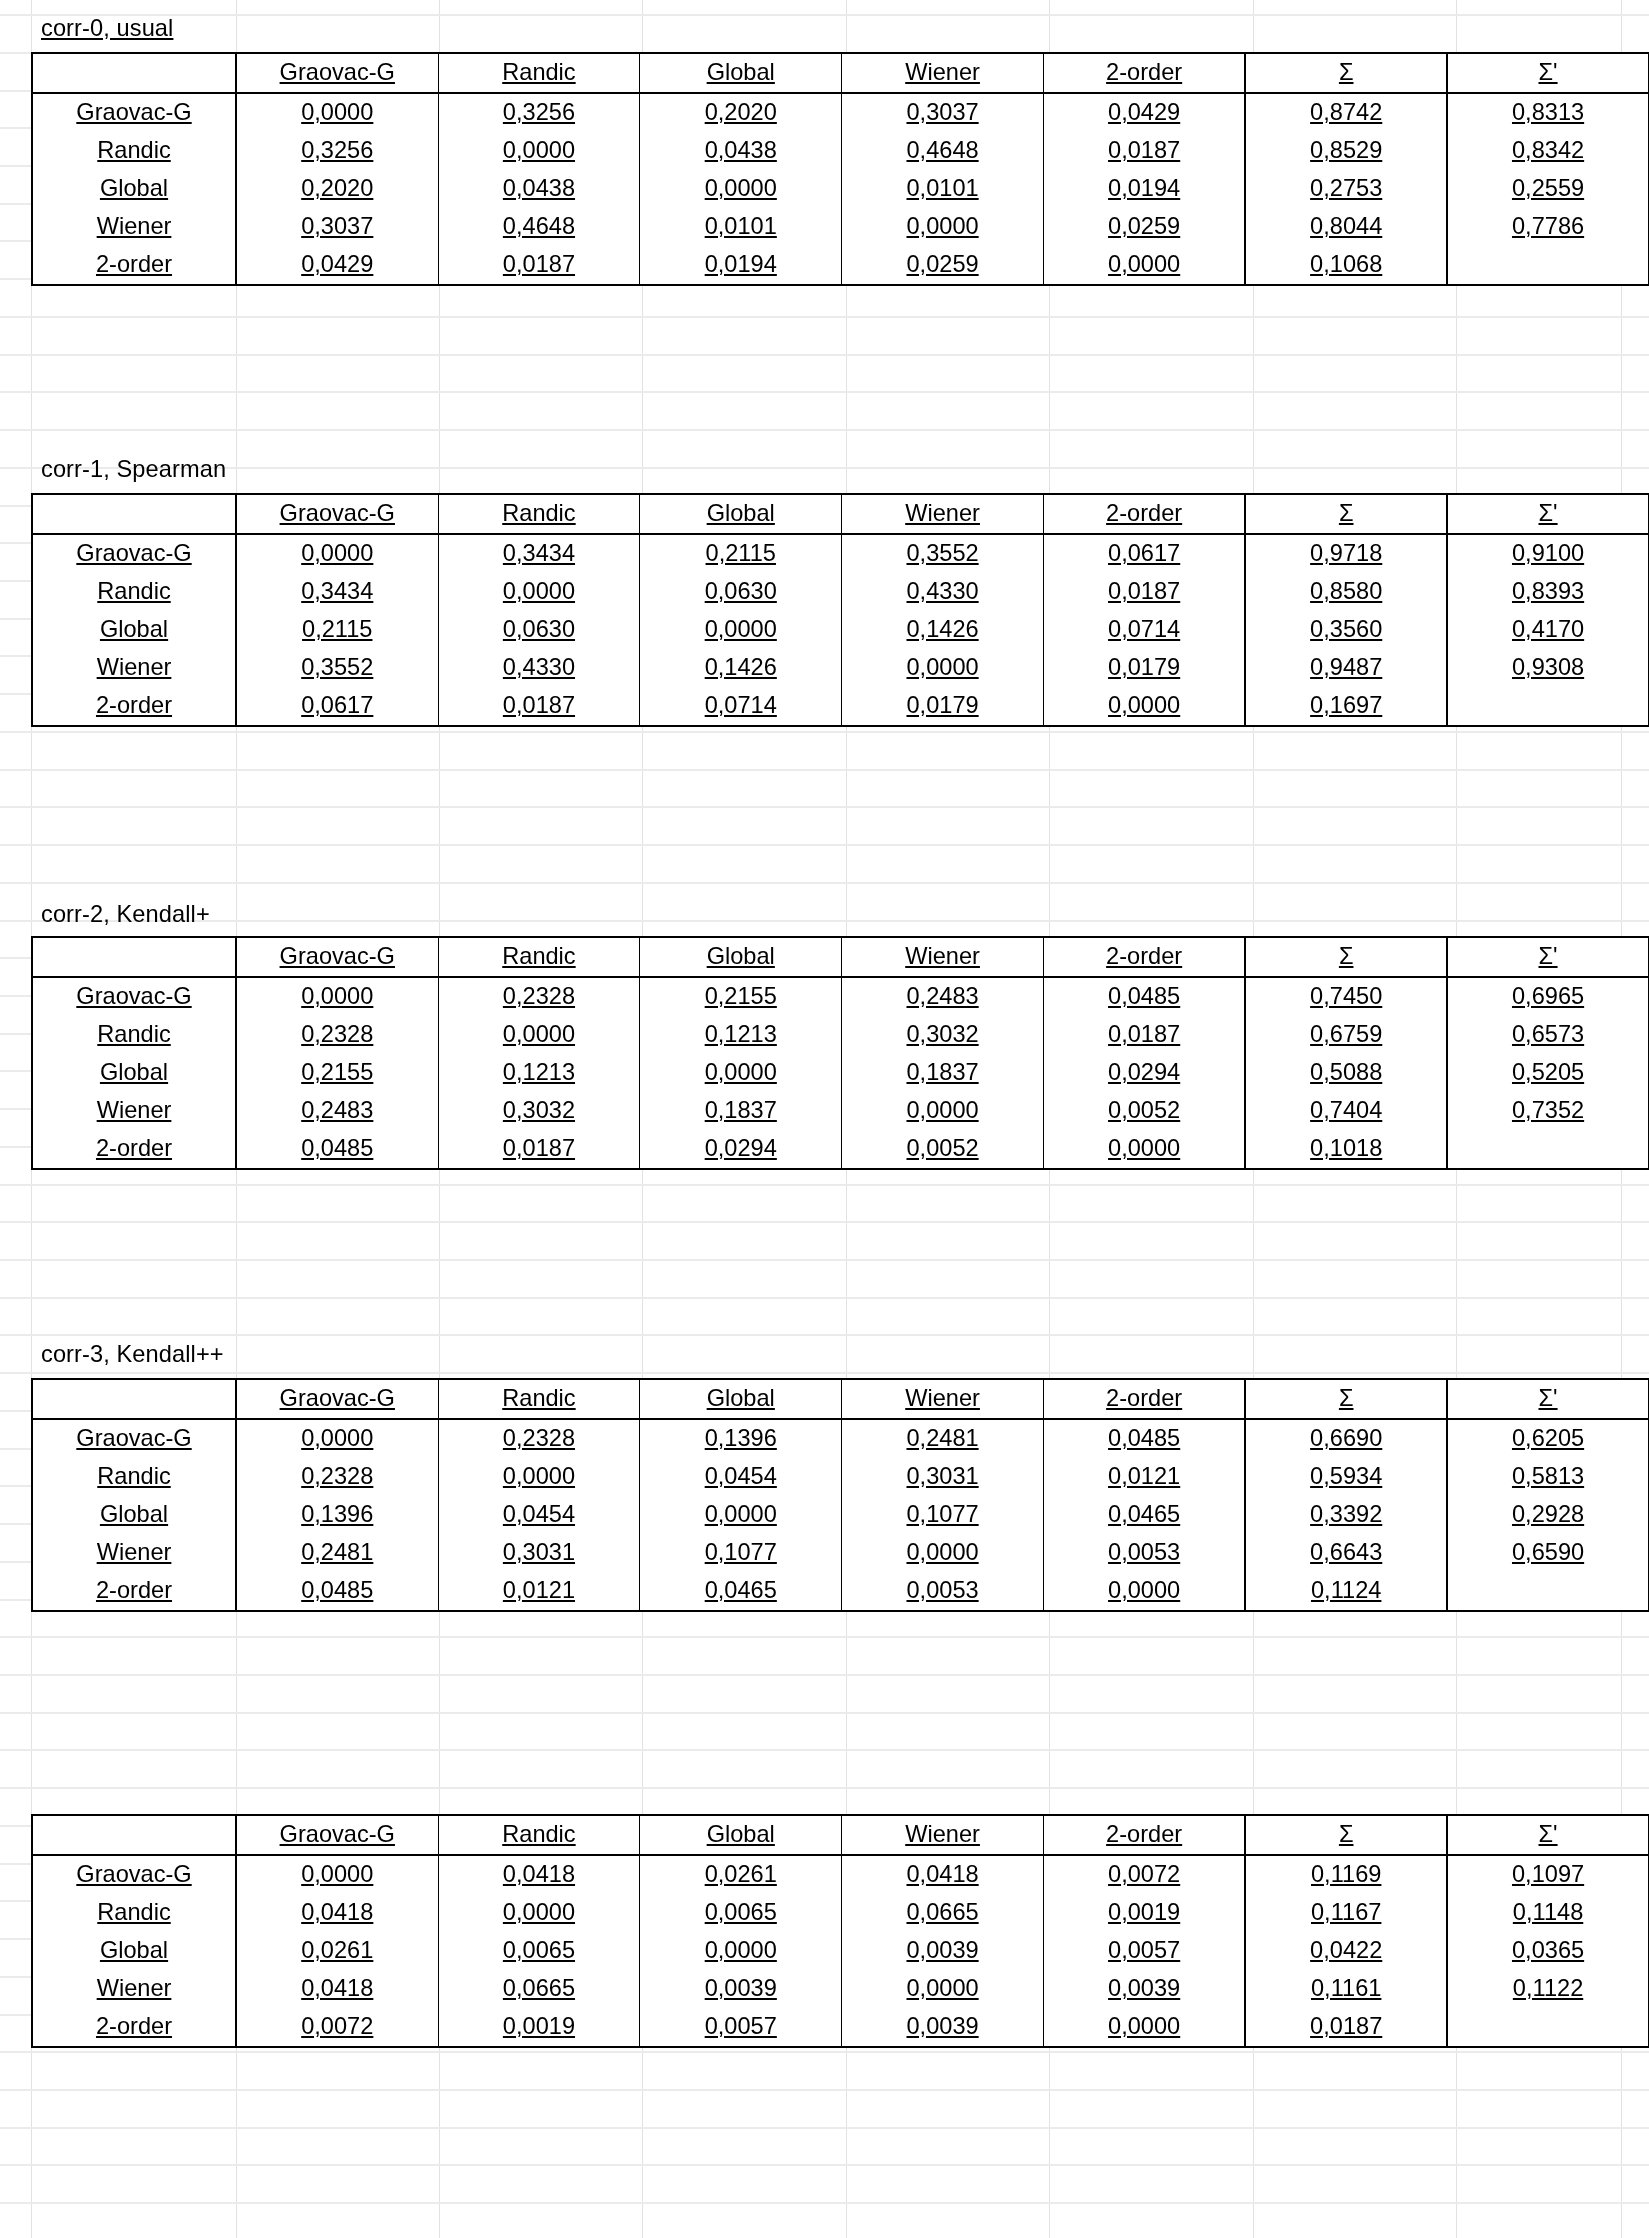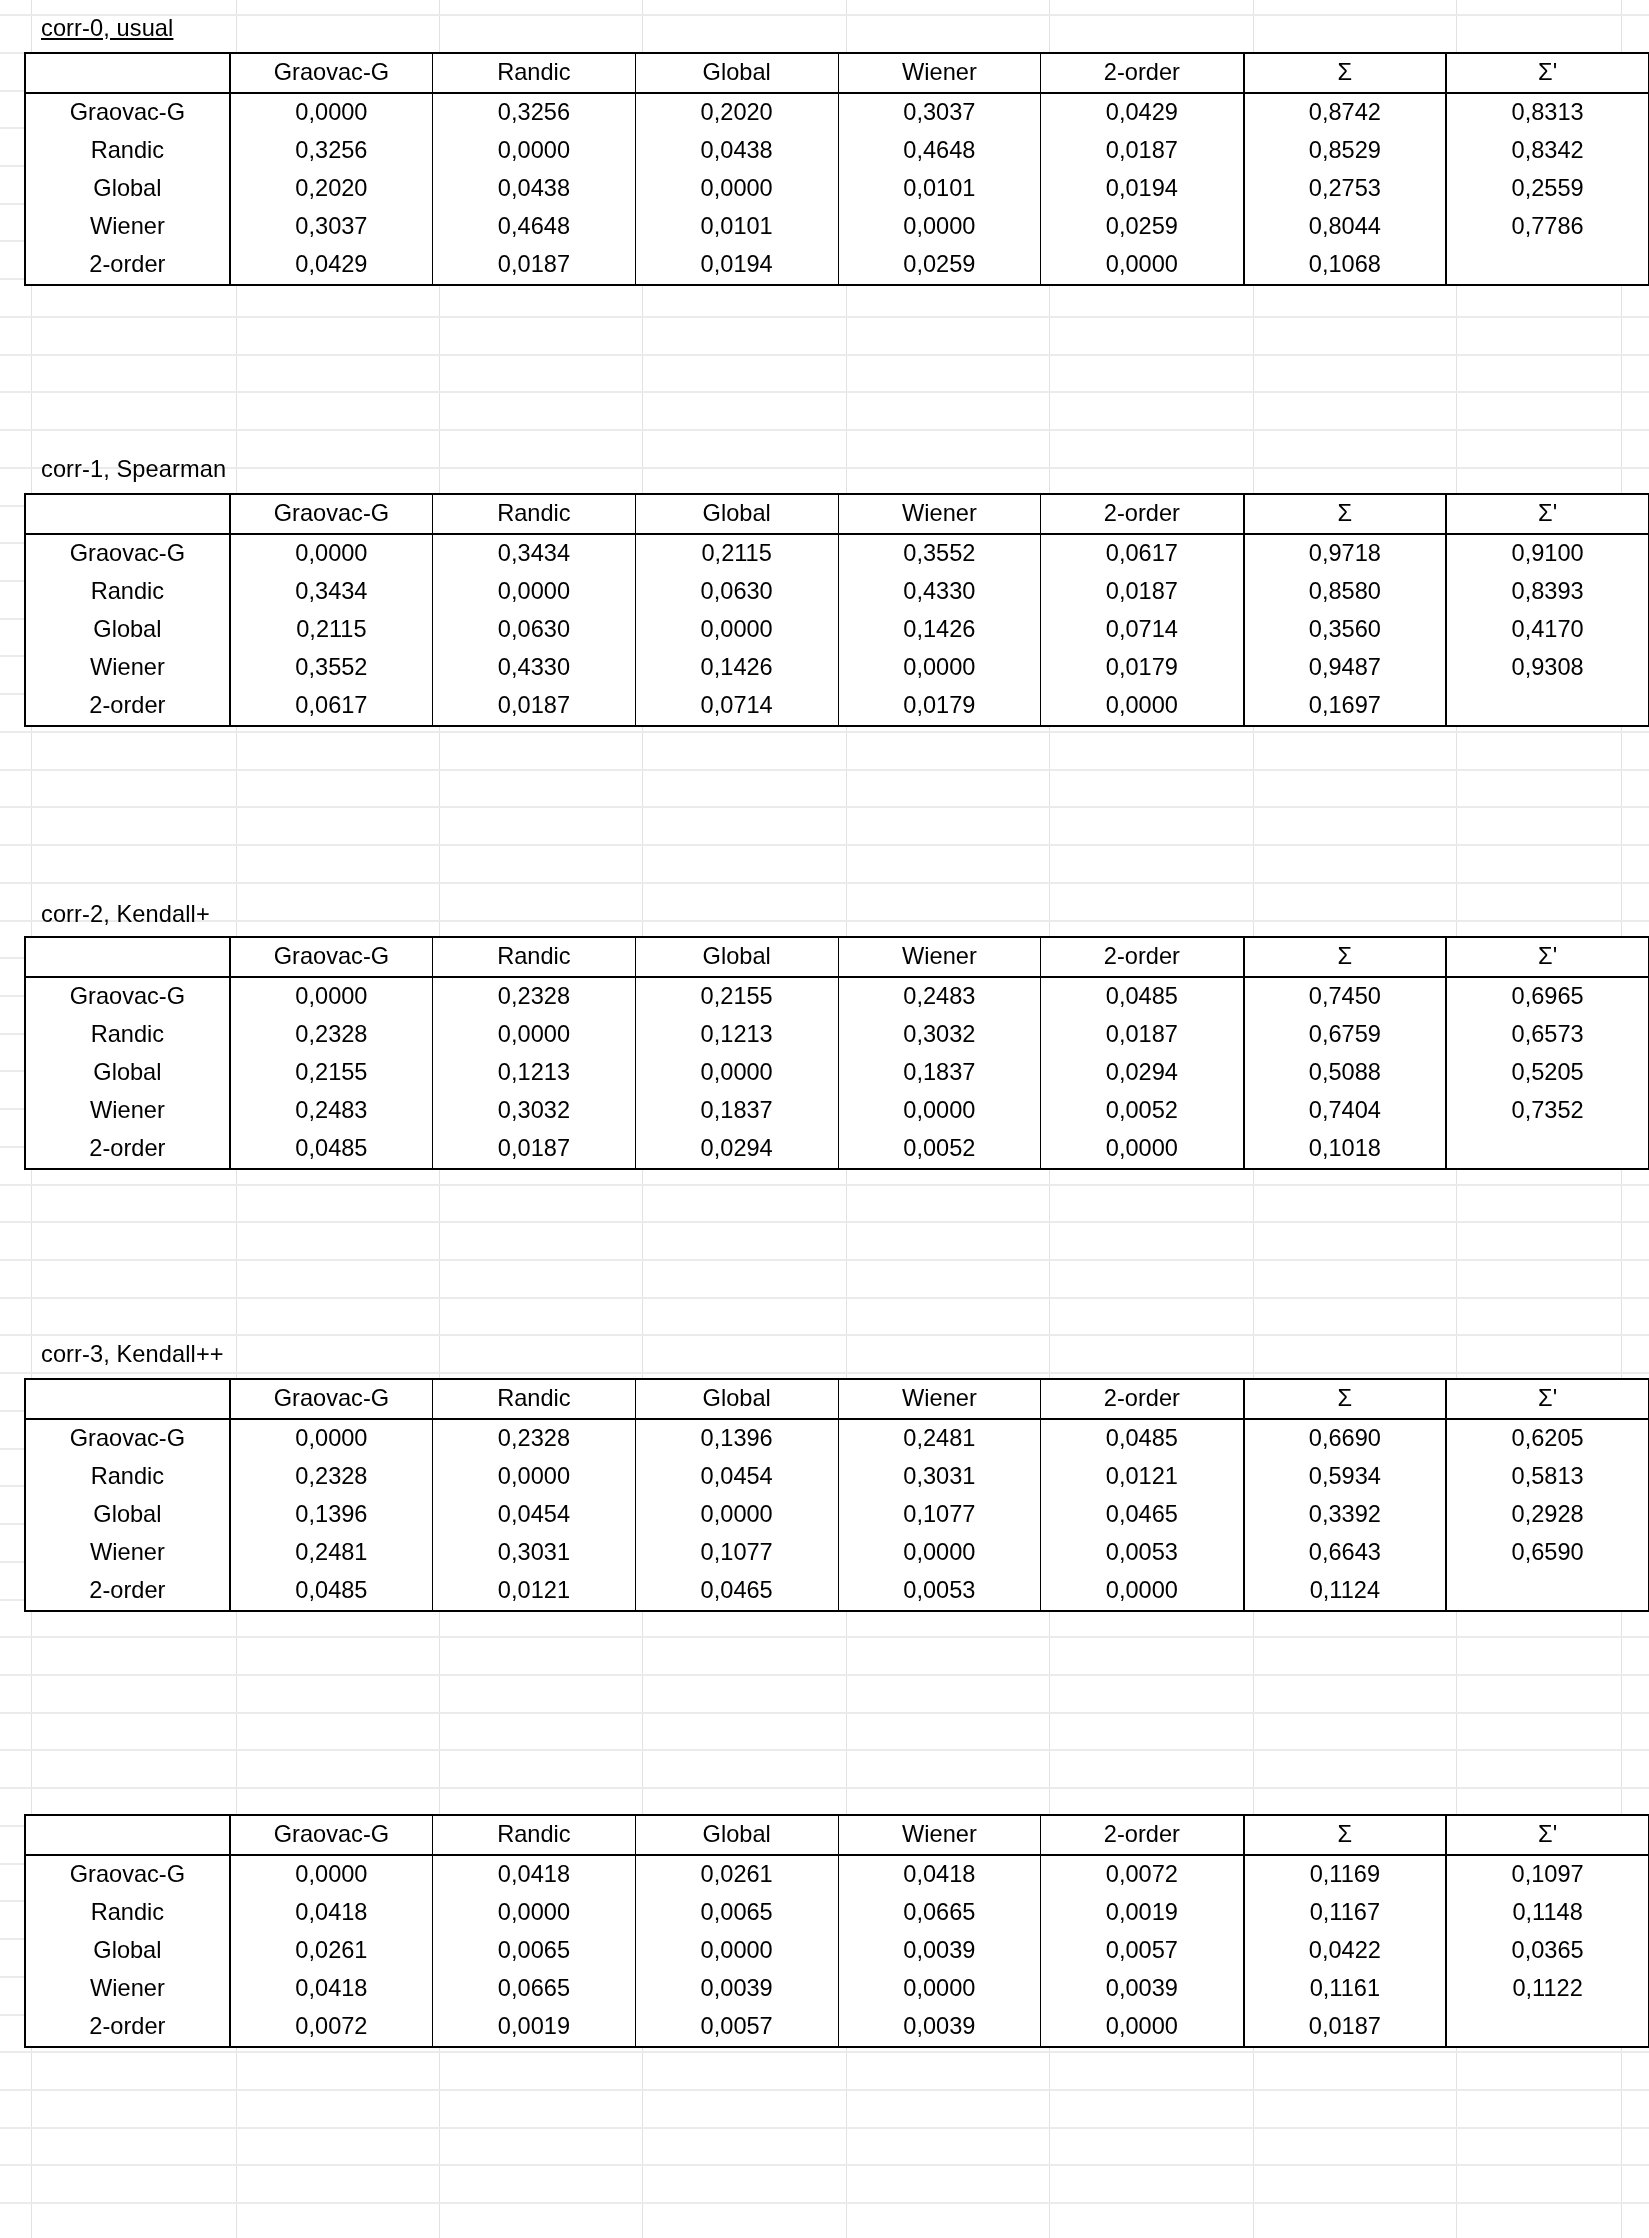--- a/index.html
+++ b/index.html
@@ -54,24 +54,25 @@
     position: absolute;
     left: 41px;
     font-size: 23.6px;
     line-height: 23.6px;
     letter-spacing: 0.1px;
     white-space: nowrap;
   }
 
   table.matrix {
     position: absolute;
-    left: 24px;
+    left: 31px;
     border-collapse: collapse;
     table-layout: fixed;
     background: transparent;
+    text-decoration: underline;
   }
   table.matrix td,
   table.matrix th {
     padding: 0;
     margin: 0;
     font-weight: normal;
     font-size: 23.6px;
     line-height: 1;
     text-align: center;
     vertical-align: middle;

